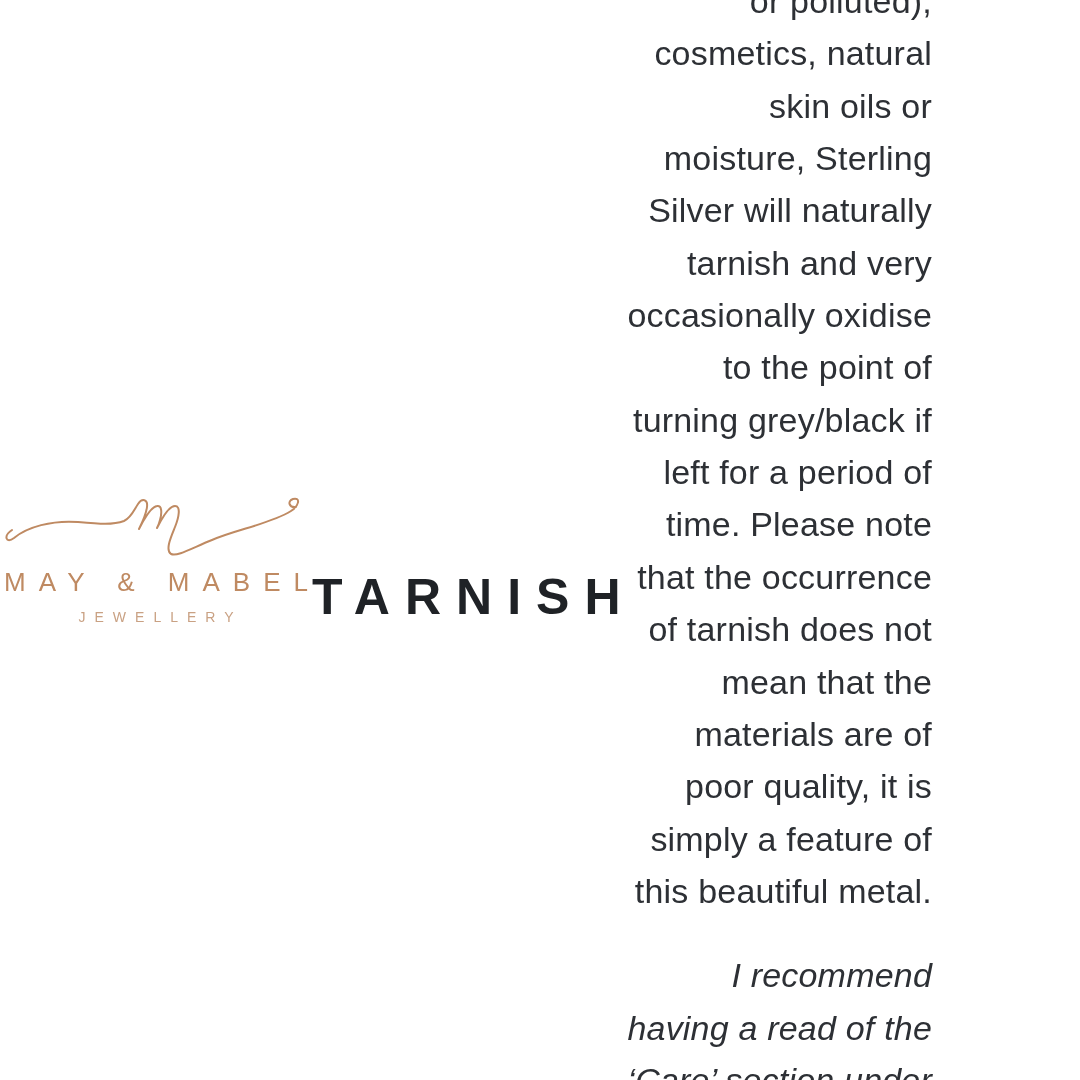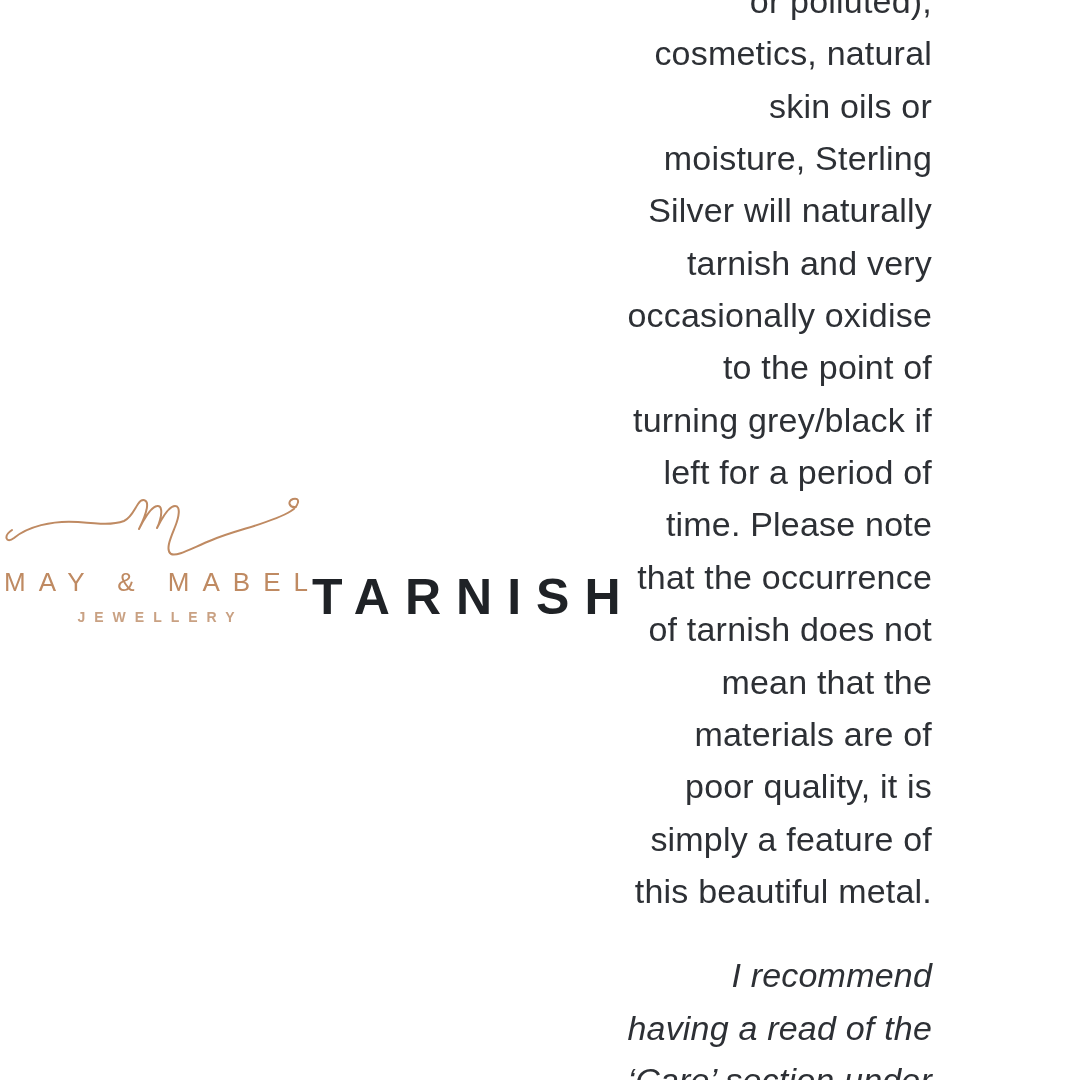--- a/index.html
+++ b/index.html
@@ -26,21 +26,21 @@
   .flourish{width:312px;height:62px;color:var(--accent);display:block;}
   .brand-name{
     margin-top:10px;
     font-size:26px;font-weight:400;
     color:var(--accent);
     letter-spacing:13px;margin-right:-13px;
     white-space:nowrap;
   }
   .brand-tagline{
     margin-top:11px;
-    font-size:14px;font-weight:700;
+    font-size:14px;font-weight:400;
     color:var(--tagline_color);
     letter-spacing:9px;margin-right:-9px;
     white-space:nowrap;
   }
   .title{
     margin:74px 0 0 0;
     font-size:50px;font-weight:700;
     color:var(--heading);
     letter-spacing:15px;margin-right:-15px;
     line-height:1;

